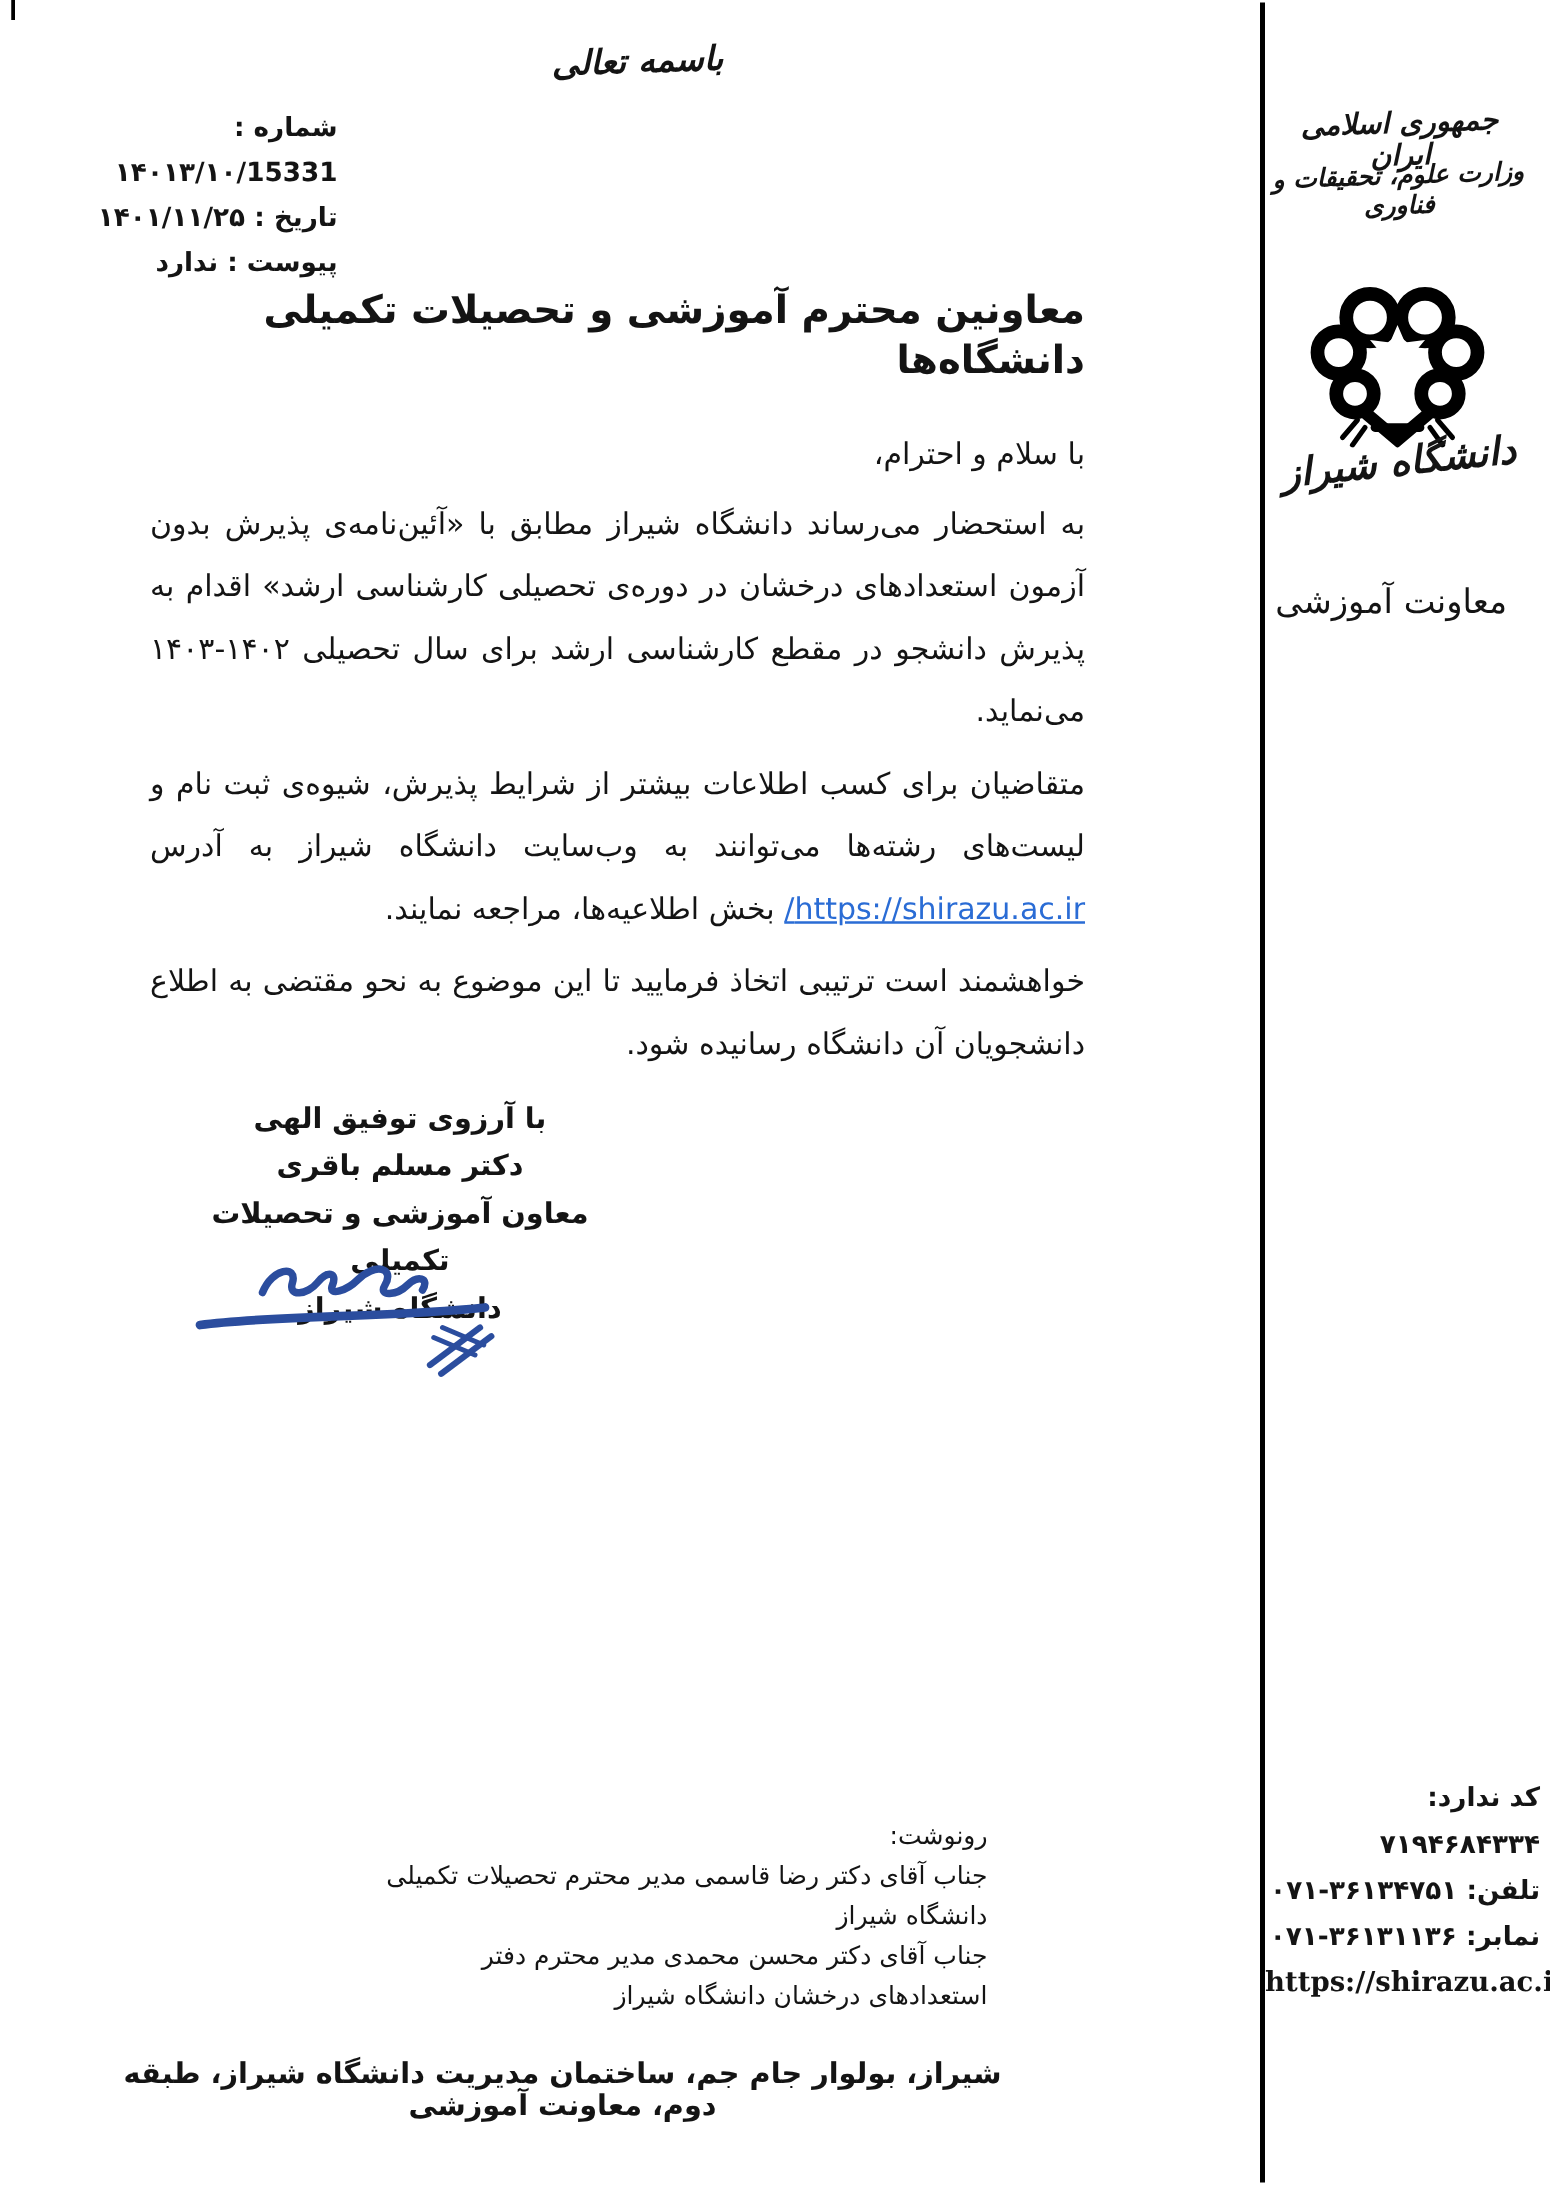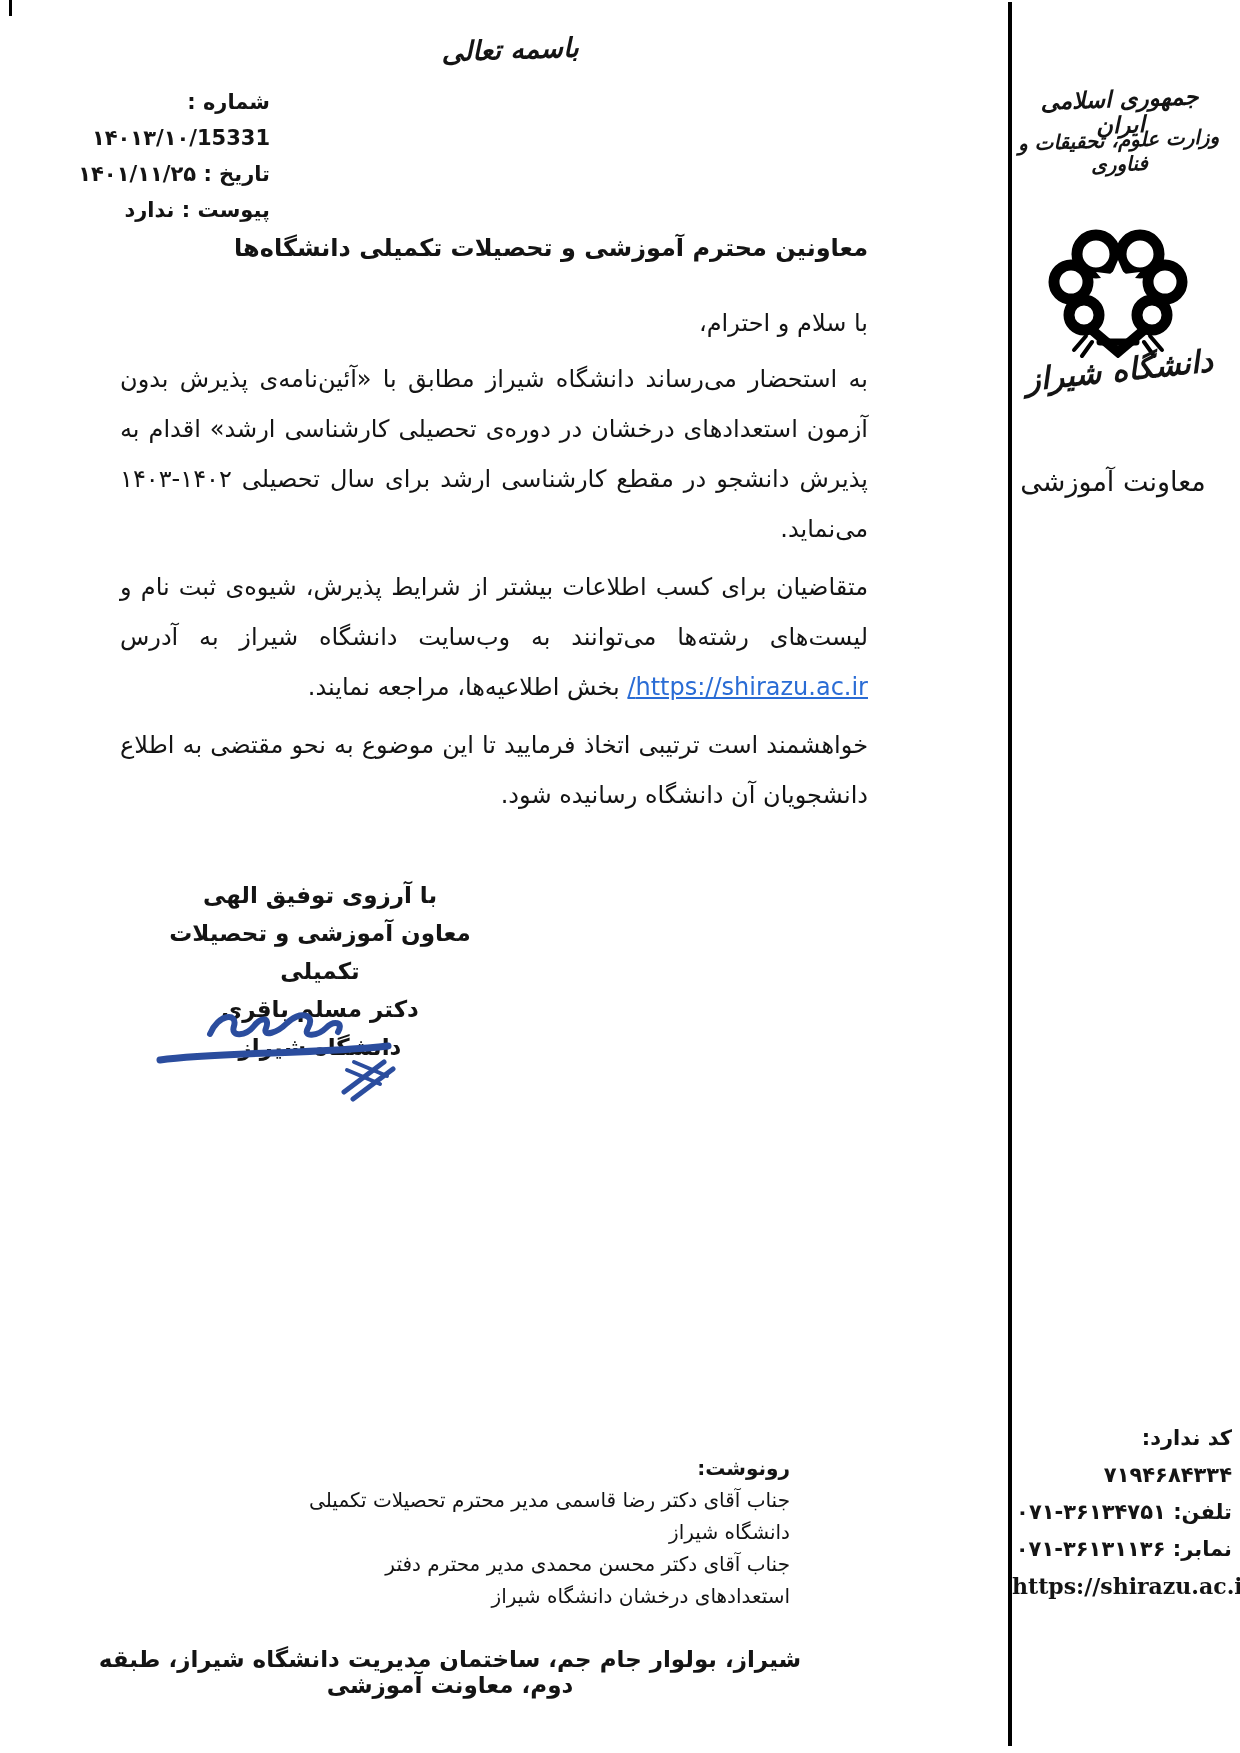--- a/index.html
+++ b/index.html
@@ -30,35 +30,35 @@
     font-size:27px;font-weight:normal;direction:rtl;}
   .band-contact{position:absolute;left:1012px;top:1420px;width:220px;direction:rtl;
     text-align:right;font-weight:bold;font-size:21px;line-height:37px;}
   .band-contact .num{direction:ltr;unicode-bidi:isolate;}
   .band-website{direction:ltr;text-align:center;font-family:"DejaVu Serif",serif;
     font-size:22px;font-weight:bold;}
 
   
   .letter{position:absolute;left:120px;top:228px;width:748px;direction:rtl;
     font-size:24px;line-height:50px;text-align:justify;}
-  .letter .recipient{font-weight:bold;font-size:24px;line-height:40px;text-align:right;
+  .letter .recipient{font-weight:bold;font-size:31px;line-height:40px;text-align:right;
     margin:0 0 30px 0;}
   .letter .salutation{margin:0 0 6px 0;}
   .letter p{margin:0 0 8px 0;}
   a.body-link{color:#2a6cd5;text-decoration:underline;cursor:pointer;}
 
   
   .signature{position:absolute;left:148px;top:876px;width:344px;text-align:center;
     direction:rtl;font-weight:bold;font-size:23px;line-height:38px;}
   .signature-svg{position:absolute;left:148px;top:1002px;width:270px;height:100px;z-index:5;}
 
   
   .cc{position:absolute;left:290px;top:1452px;width:500px;direction:rtl;text-align:right;
     font-size:20px;line-height:32px;}
-  .cc .cc-heading{font-weight:bold;text-align:right;}
+  .cc .cc-heading{font-weight:normal;text-align:right;}
 
   
   .footer-address{position:absolute;left:90px;top:1646px;width:720px;text-align:center;
     direction:rtl;font-weight:bold;font-size:23px;}
 </style>
 </head>
 <body>
 
 <div id="page">
 
@@ -127,22 +127,22 @@
   <div class="letter">
     <div class="recipient">معاونین محترم آموزشی و تحصیلات تکمیلی دانشگاه‌ها</div>
     <div class="salutation">با سلام و احترام،</div>
     <p>به استحضار می‌رساند دانشگاه شیراز مطابق با «آئین‌نامه‌ی پذیرش بدون آزمون استعدادهای درخشان در دوره‌ی تحصیلی کارشناسی ارشد» اقدام به پذیرش دانشجو در مقطع کارشناسی ارشد برای سال تحصیلی ۱۴۰۲-۱۴۰۳ می‌نماید.</p>
     <p><span>متقاضیان برای کسب اطلاعات بیشتر از شرایط پذیرش، شیوه‌ی ثبت نام و لیست‌های رشته‌ها می‌توانند به وب‌سایت دانشگاه شیراز به آدرس</span> <a class="body-link">https://shirazu.ac.ir/</a> <span>بخش اطلاعیه‌ها، مراجعه نمایند.</span></p>
     <p>خواهشمند است ترتیبی اتخاذ فرمایید تا این موضوع به نحو مقتضی به اطلاع دانشجویان آن دانشگاه رسانیده شود.</p>
   </div>
 
   <div class="signature">
     <div>با آرزوی توفیق الهی</div>
+    <div>دکتر مسلم باقری</div>
     <div>معاون آموزشی و تحصیلات تکمیلی</div>
-    <div>دکتر مسلم باقری</div>
     <div>دانشگاه شیراز</div>
   </div>
 
   <svg class="signature-svg" viewBox="0 0 270 100" xmlns="http://www.w3.org/2000/svg">
     <g stroke="#2b4d9e" fill="none" stroke-linecap="round">
       <path d="M62 32 C70 12 90 10 86 24 C82 36 98 34 106 24 C114 14 122 16 118 26 C114 36 130 30 138 22 C152 8 168 12 160 26 C154 36 170 34 178 26 C186 18 196 20 190 30" stroke-width="6"></path>
       <path d="M12 58 C70 50 170 52 240 44" stroke-width="7"></path>
       <path d="M196 90 L236 60" stroke-width="5"></path>
       <path d="M205 97 L245 67" stroke-width="5"></path>
       <path d="M199 68 L232 82" stroke-width="4"></path>

